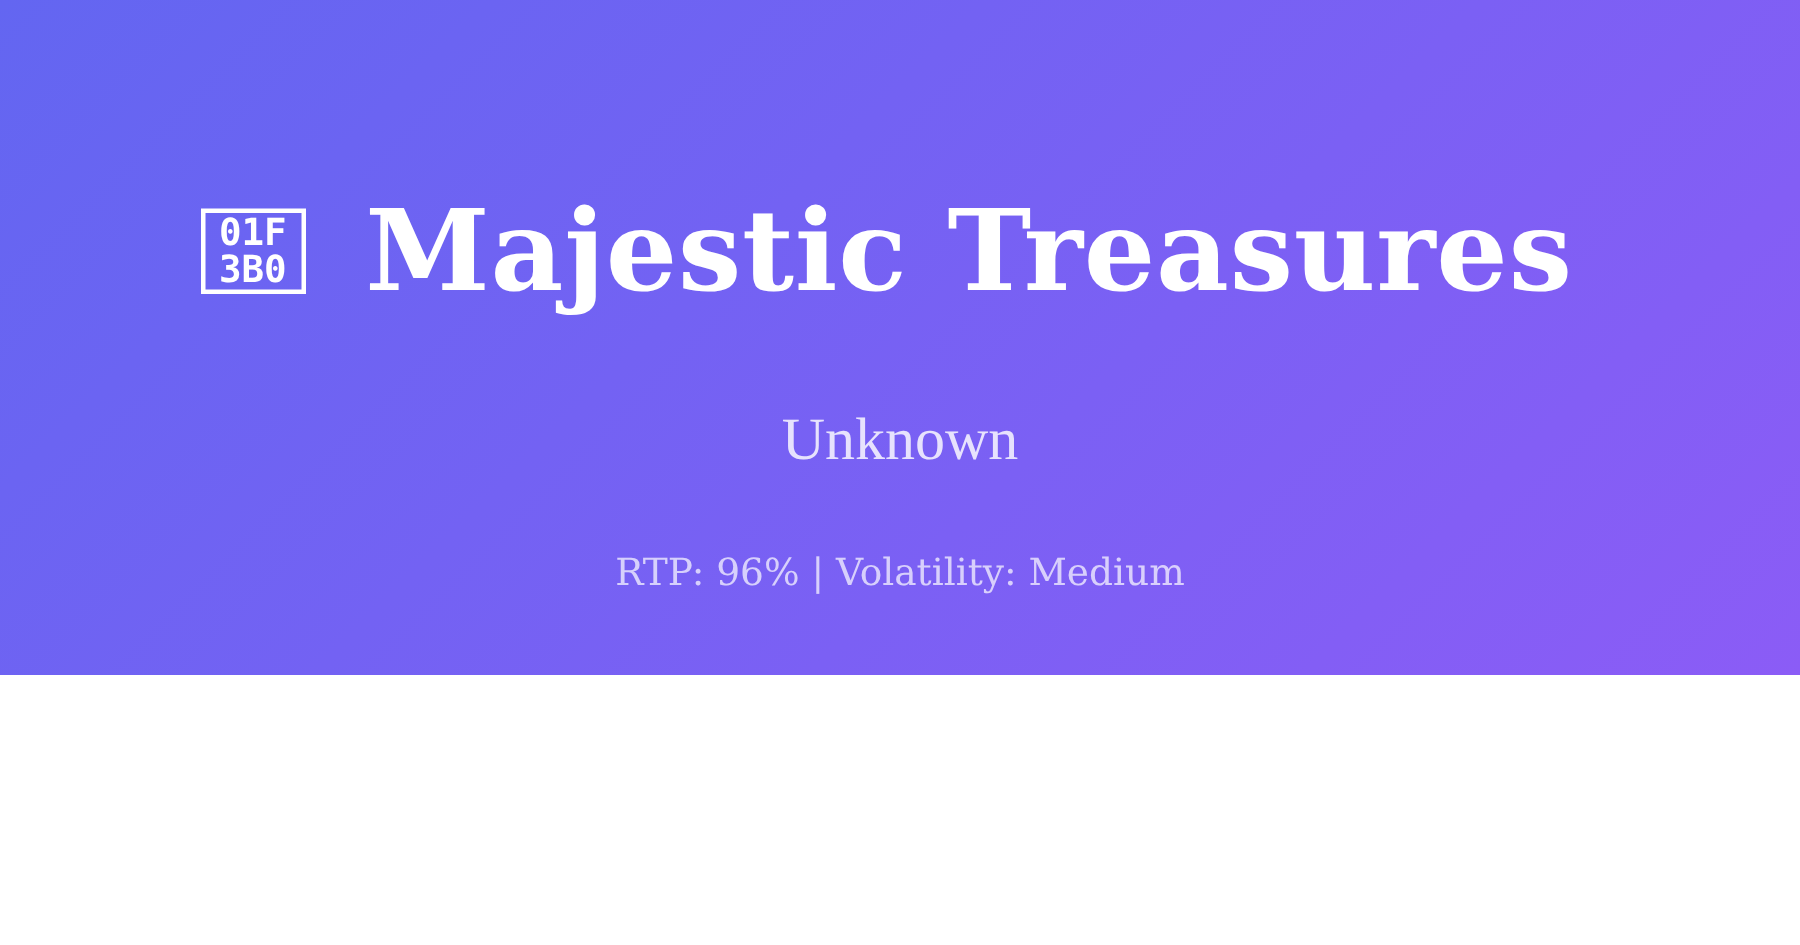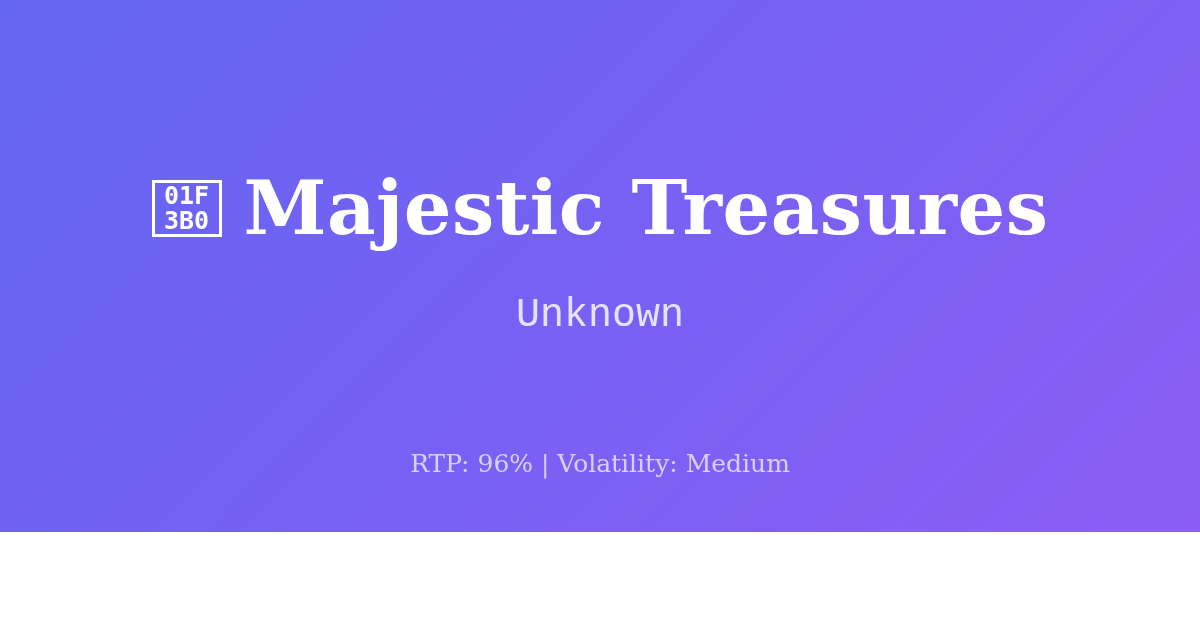--- a/index.html
+++ b/index.html
@@ -11,21 +11,21 @@
     width: 1200px;
     height: 630px;
     overflow: hidden;
     font-family: "DejaVu Serif", "Liberation Serif", serif;
   }
 
   .og-card {
     position: relative;
     box-sizing: border-box;
     width: 1200px;
-    height: 532px;
+    height: 450px;
     background: linear-gradient(135deg, #6366f1 0%, #8b5cf6 100%);
     display: flex;
     flex-direction: column;
     align-items: center;
     justify-content: center;
     overflow: hidden;
   }
 
   .hero-block {
     display: flex;
@@ -67,27 +67,27 @@
     display: block;
   }
 
   .card-title {
     font-family: "DejaVu Serif", "Liberation Serif", serif;
     font-weight: 700;
     font-size: 75px;
     line-height: 1.0;
     color: #ffffff;
     letter-spacing: 0.5px;
-    margin: 0;
+    margin: 18px;
   }
 
   .card-subtitle {
     margin: 0;
     margin-top: 50px;
-    font-family: Liberation Mono, monospace;
+    font-family: Liberation Serif, serif;
     font-weight: 400;
     font-size: 40px;
     line-height: 1.0;
     color: rgba(255, 255, 255, 0.82);
     text-align: center;
   }
 
   .card-footer {
     position: absolute;
     left: 0;

